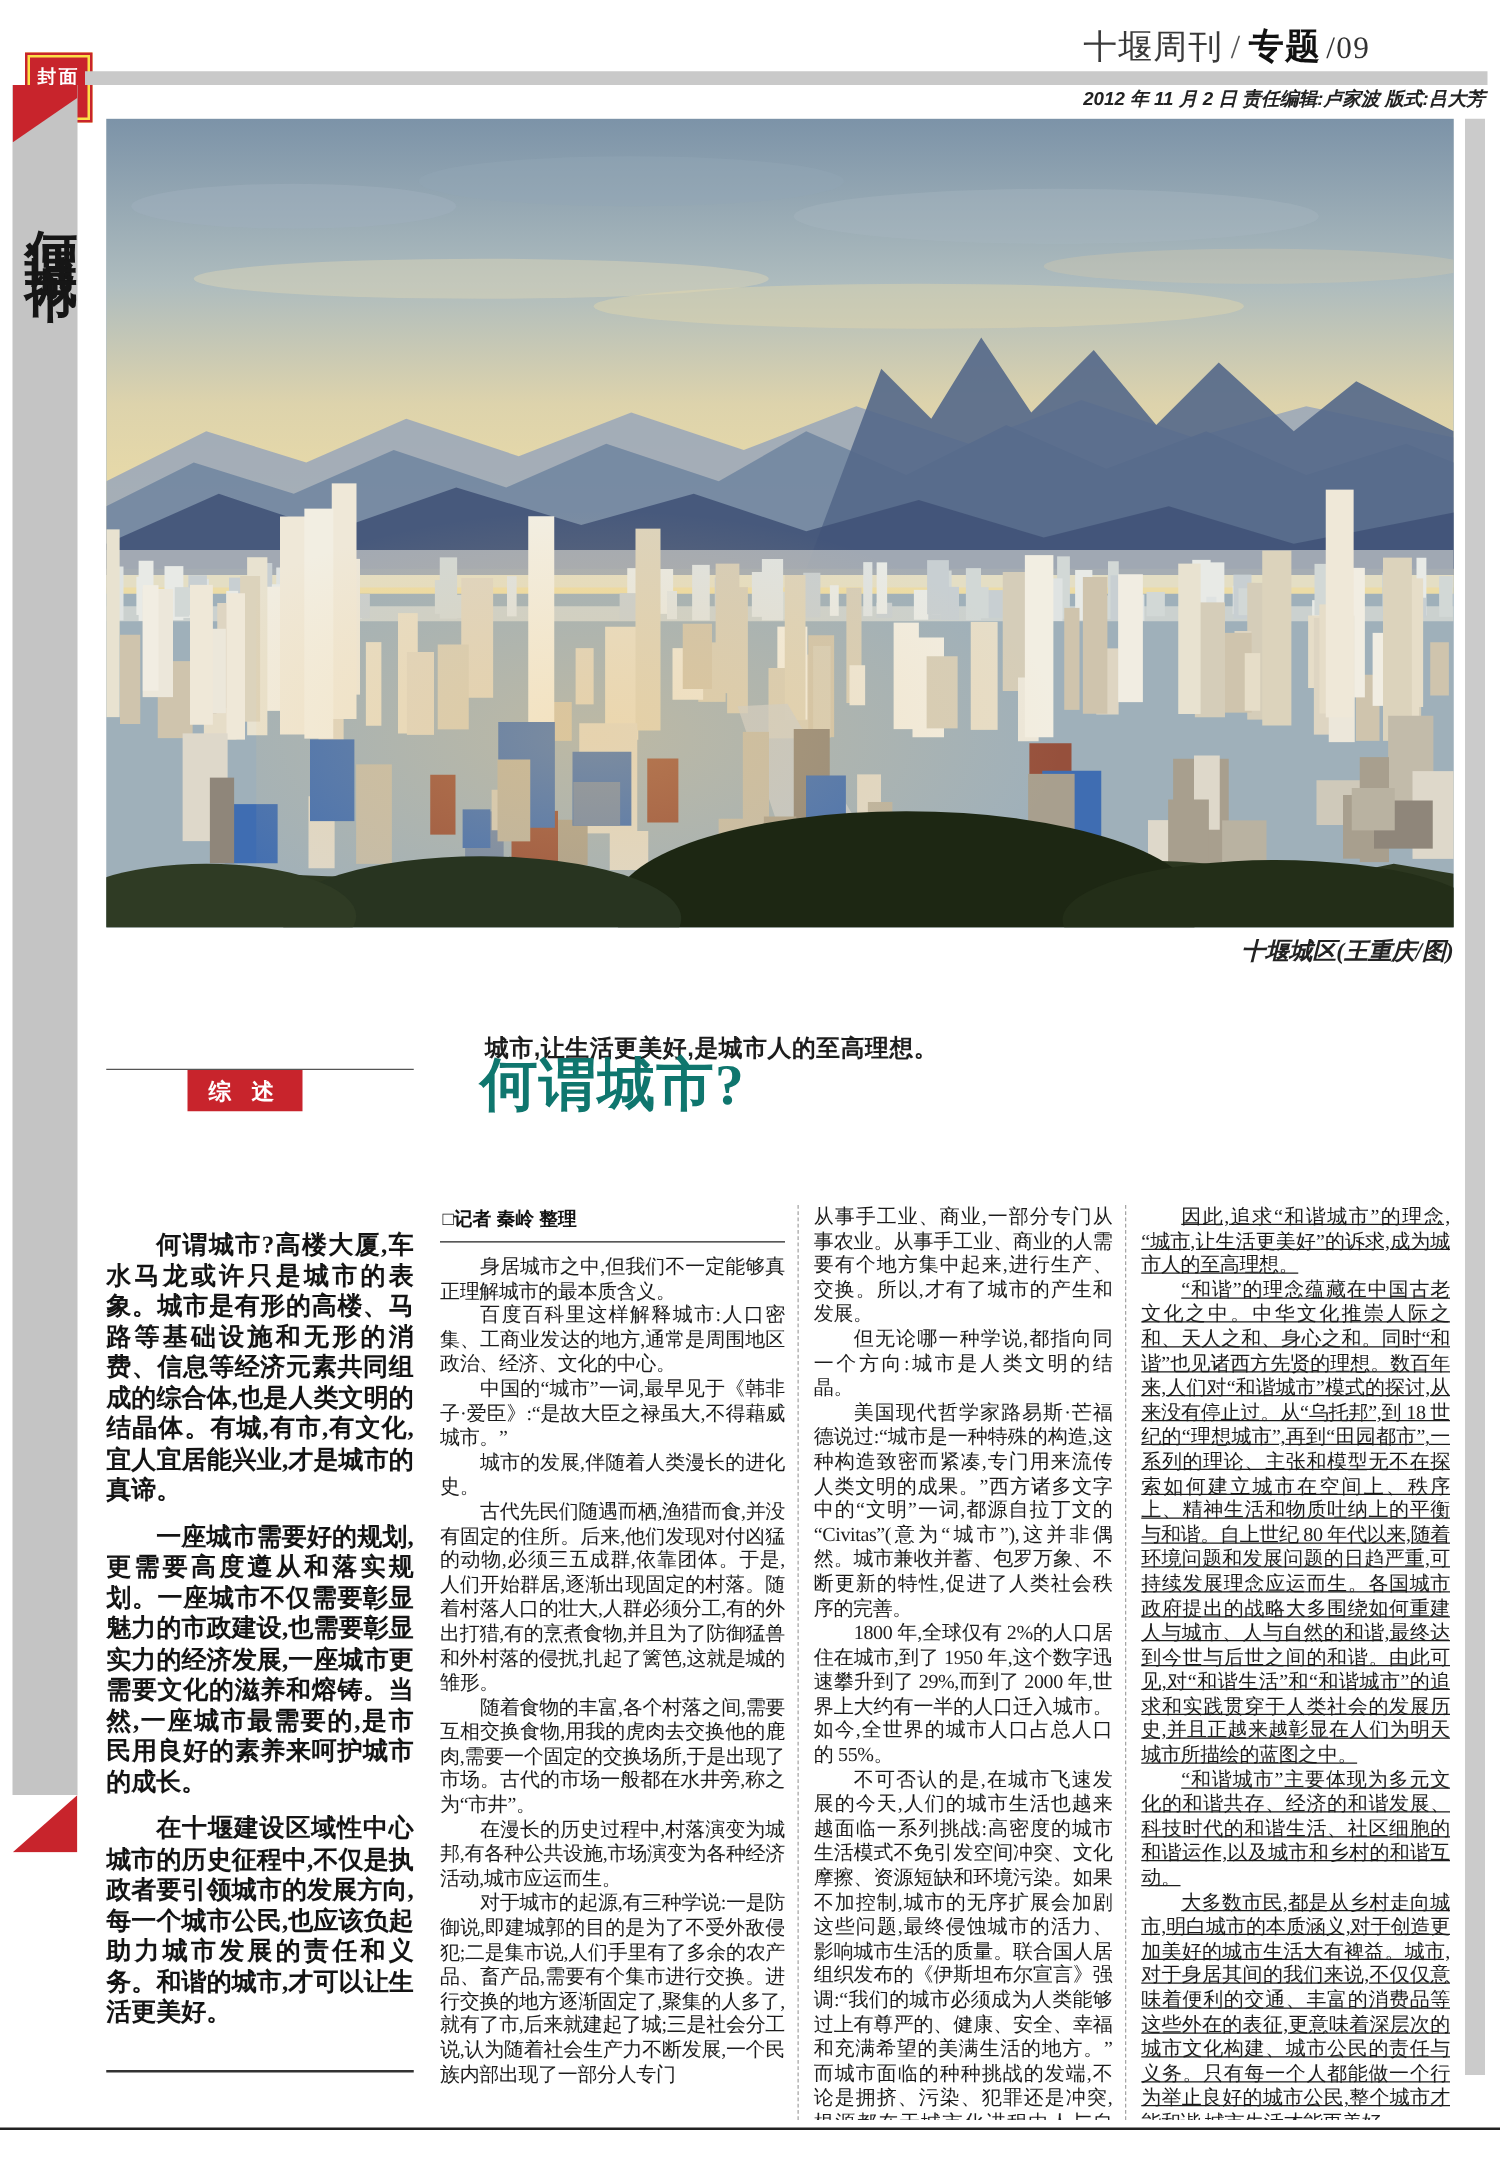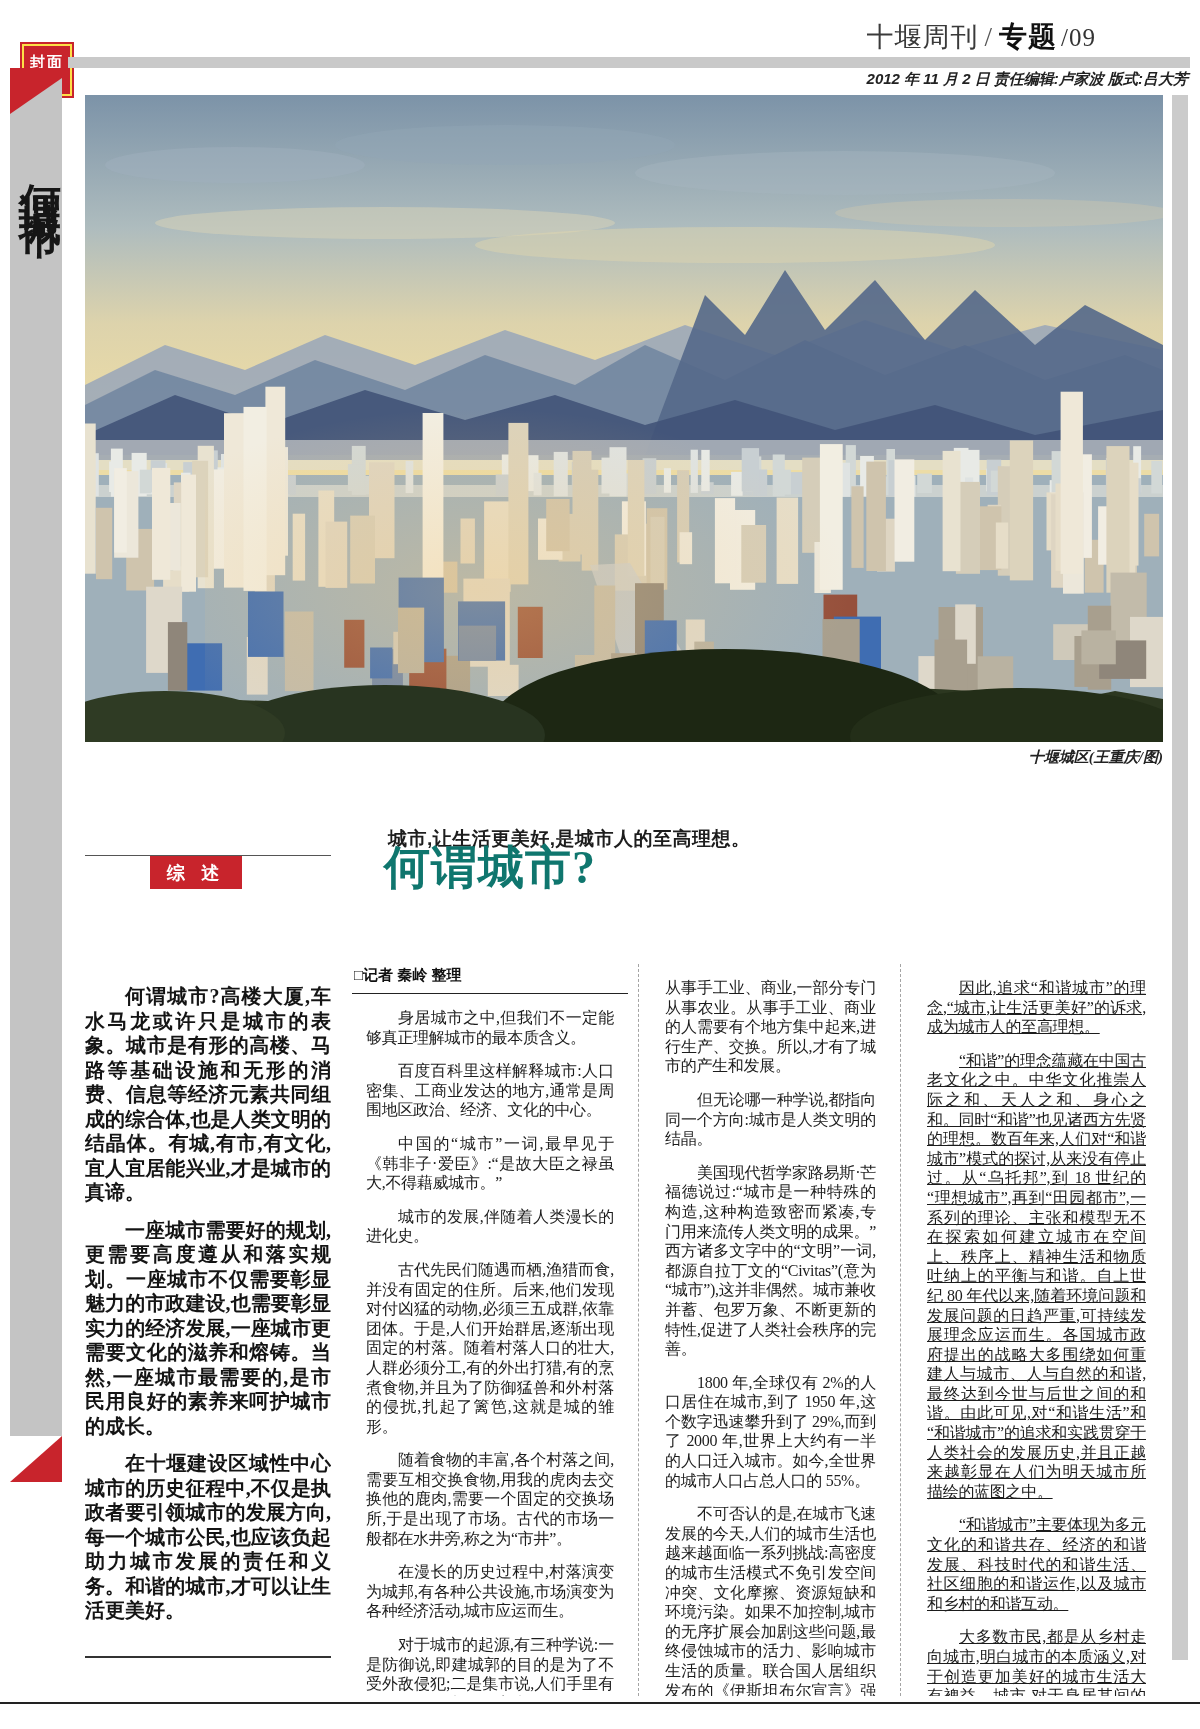--- a/index.html
+++ b/index.html
@@ -29,21 +29,21 @@
   .banner-red-bottom{position:absolute;left:10px;top:1436px;width:52px;height:46px;background:#c8242c;
     clip-path:polygon(100% 0,100% 100%,0 100%);}
   .vtitle{position:absolute;left:10px;top:150px;width:52px;text-align:center;
     writing-mode:vertical-rl;text-orientation:upright;margin:0 auto;
     font-size:42px;font-weight:900;color:#161616;letter-spacing:10px;line-height:52px;left:14px;}
 
   
   .photo{position:absolute;left:85px;top:95px;width:1078px;height:647px;overflow:hidden;background:#9fb0ba;}
   .photo svg{display:block;width:100%;height:100%;}
   .photo-caption{position:absolute;left:700px;top:748px;width:463px;text-align:right;
-    font-size:15px;font-weight:bold;font-style:italic;color:#222;}
+    font-size:19px;font-weight:bold;font-style:italic;color:#222;}
   .right-bar{position:absolute;left:1172px;top:95px;width:16px;height:1565px;background:#cbcbcb;}
 
   
   .ov-rule{position:absolute;left:85px;top:855px;width:246px;height:1px;background:#555;}
   .ov-box{position:absolute;left:150px;top:856px;width:92px;height:33px;background:#c8242c;
     color:#fff;display:flex;align-items:center;justify-content:center;
     font-size:18px;font-weight:bold;letter-spacing:6px;}
   .kicker{position:absolute;left:388px;top:826px;font-family:"Liberation Sans",sans-serif;
     font-weight:bold;font-size:19px;color:#1d1d1d;letter-spacing:0.5px;}
   .headline{position:absolute;left:384px;top:843px;font-size:46px;font-weight:900;
@@ -56,21 +56,21 @@
   .intro-rule{position:absolute;left:85px;top:1656px;width:246px;height:2px;background:#333;}
 
   
   .cols{position:absolute;left:352px;top:964px;width:808px;height:732px;display:flex;overflow:hidden;justify-content:flex-end;}
   .col{box-sizing:border-box;height:100%;}
   .col1{width:286px;padding-right:10px;}
   .col2{width:262px;padding:0 10px 0 12px;border-left:1px dashed #a4a4a4;}
   .col3{width:260px;padding-left:12px;border-left:1px dashed #a4a4a4;text-decoration:underline;}
   .byline{font-family:"Liberation Sans",sans-serif;font-weight:bold;font-size:15px;color:#111;
     padding:2px 0 8px 2px;border-bottom:1.5px solid #222;margin-bottom:10px;}
-  .bodytext p{font-size:16px;line-height:19.6px;margin:14px;text-indent:2em;
+  .bodytext p{font-size:16px;line-height:19.6px;margin:0;text-indent:2em;
     text-align:justify;letter-spacing:-0.3px;color:#1c1c1c;}
   .bodytext p.noindent{text-indent:0;}
 
   .bottom-rule{position:absolute;left:0;top:1702px;width:1200px;height:2px;background:#222;}
 </style>
 </head>
 <body>
 
 <div class="page">
 

